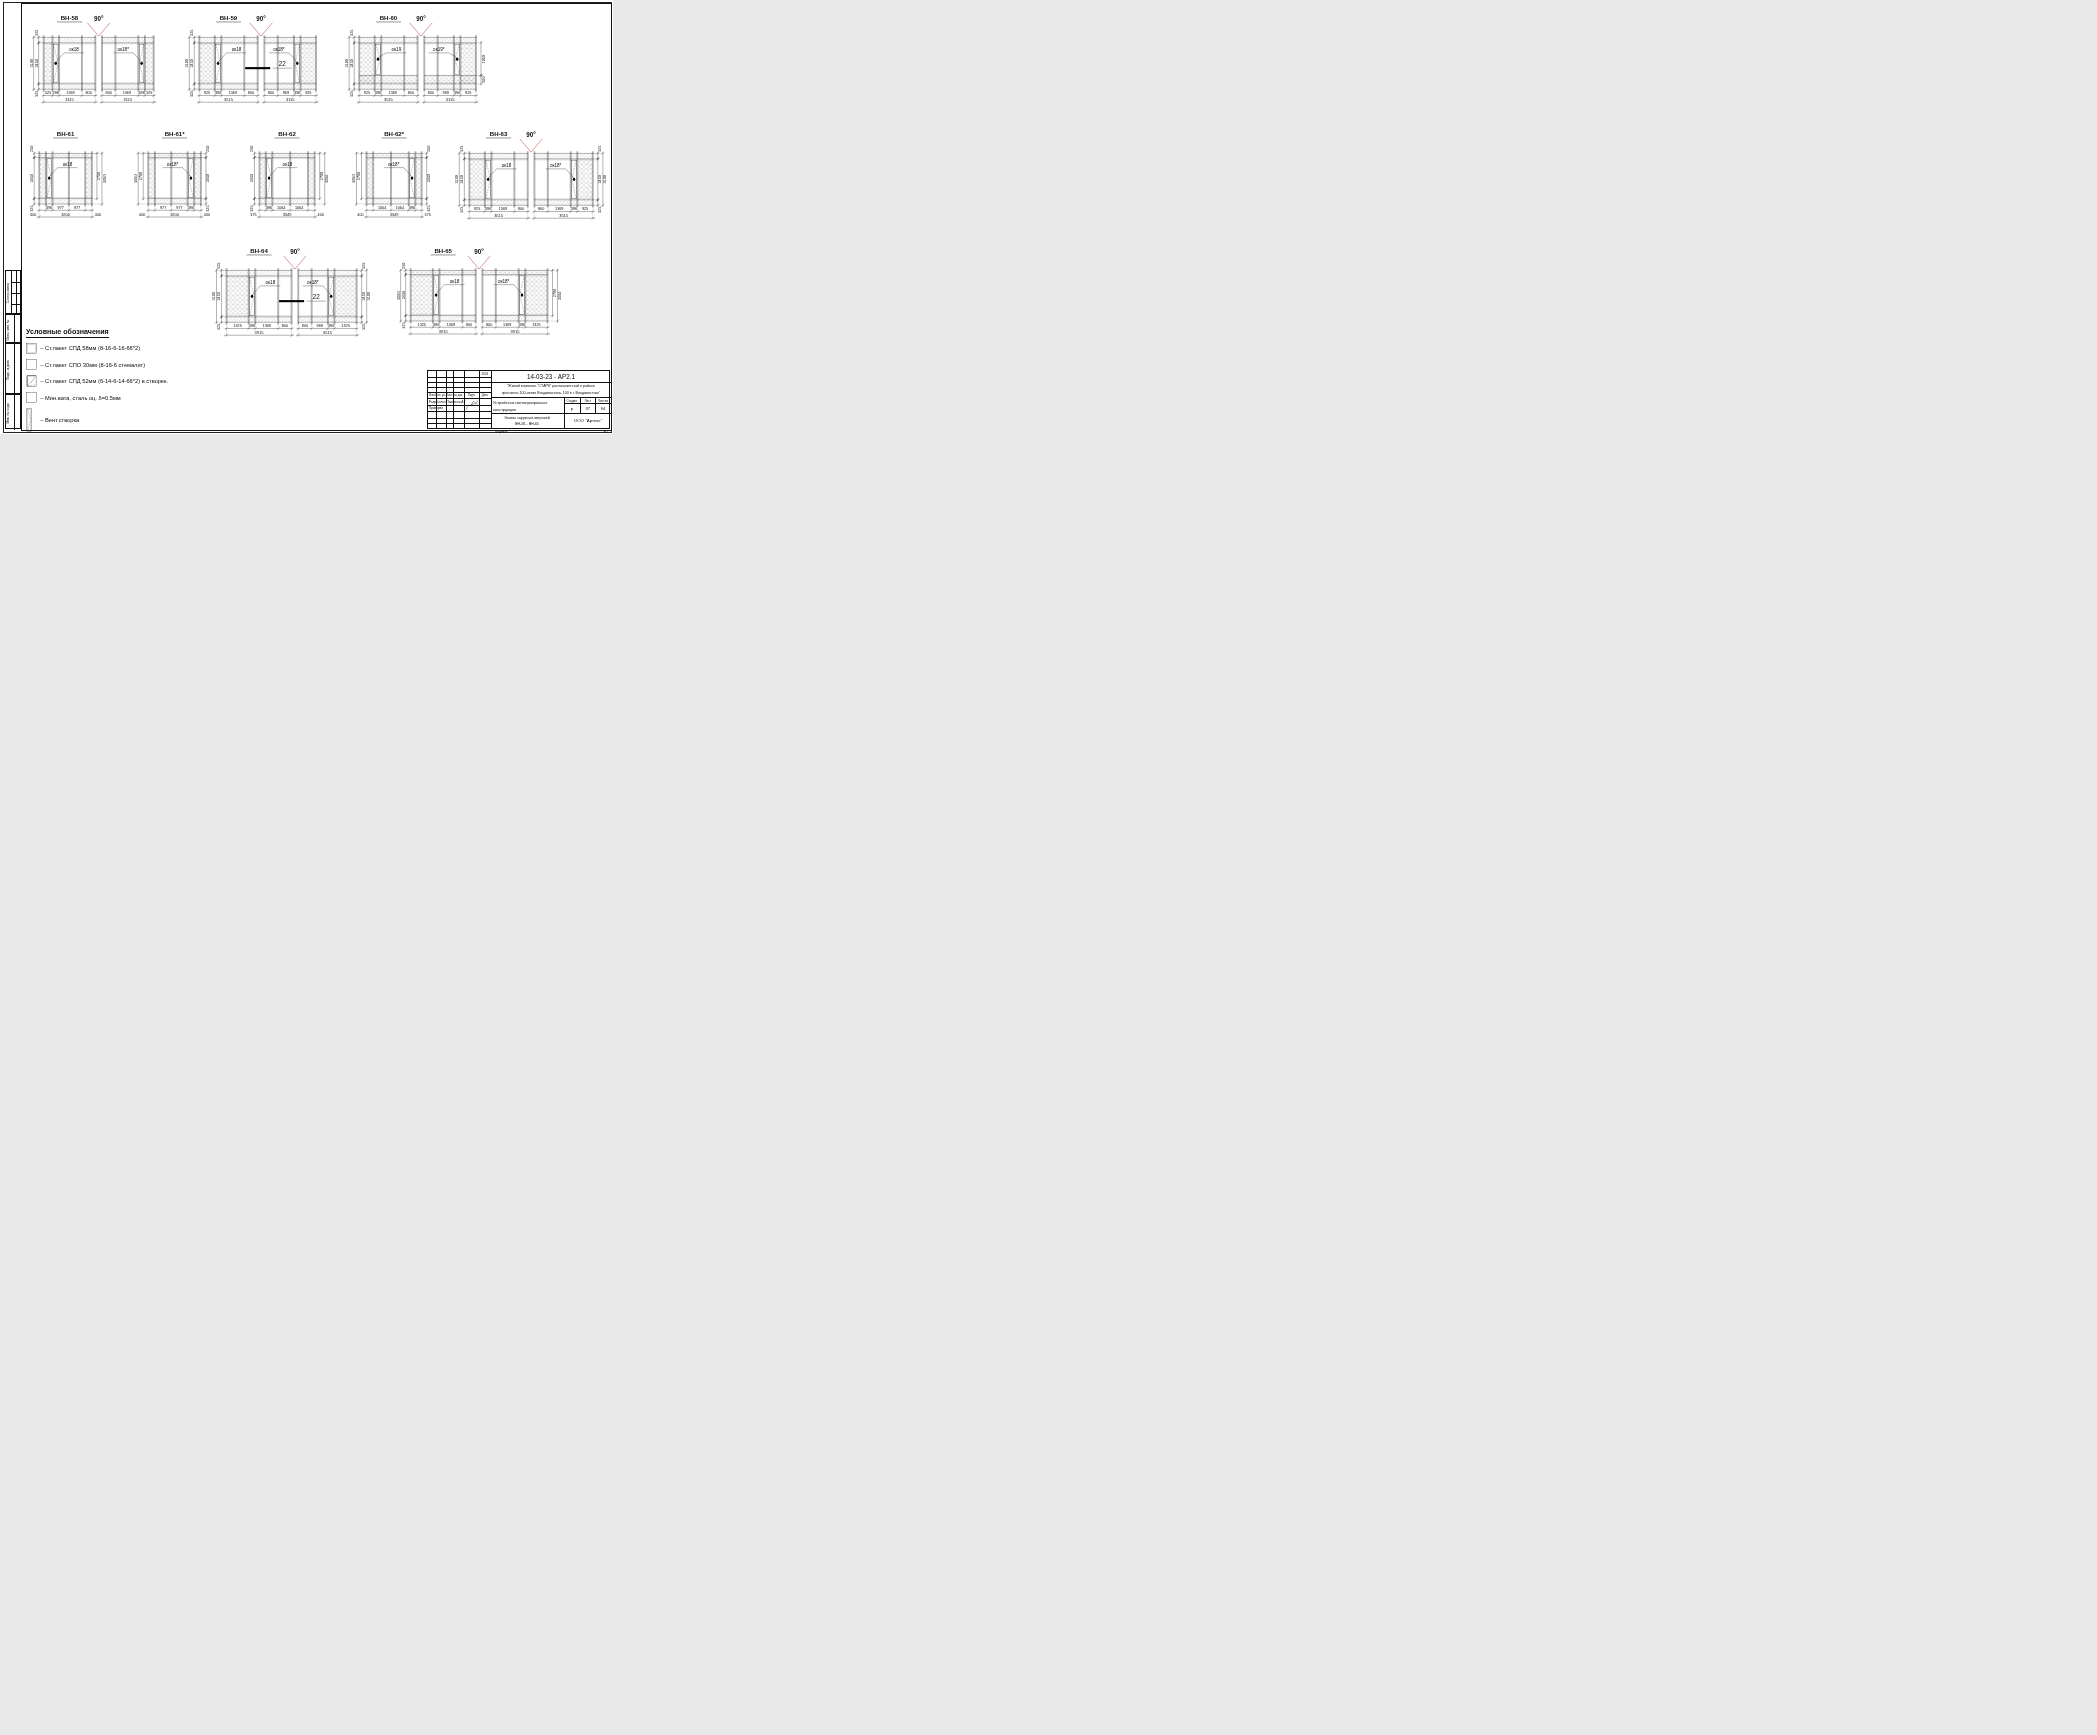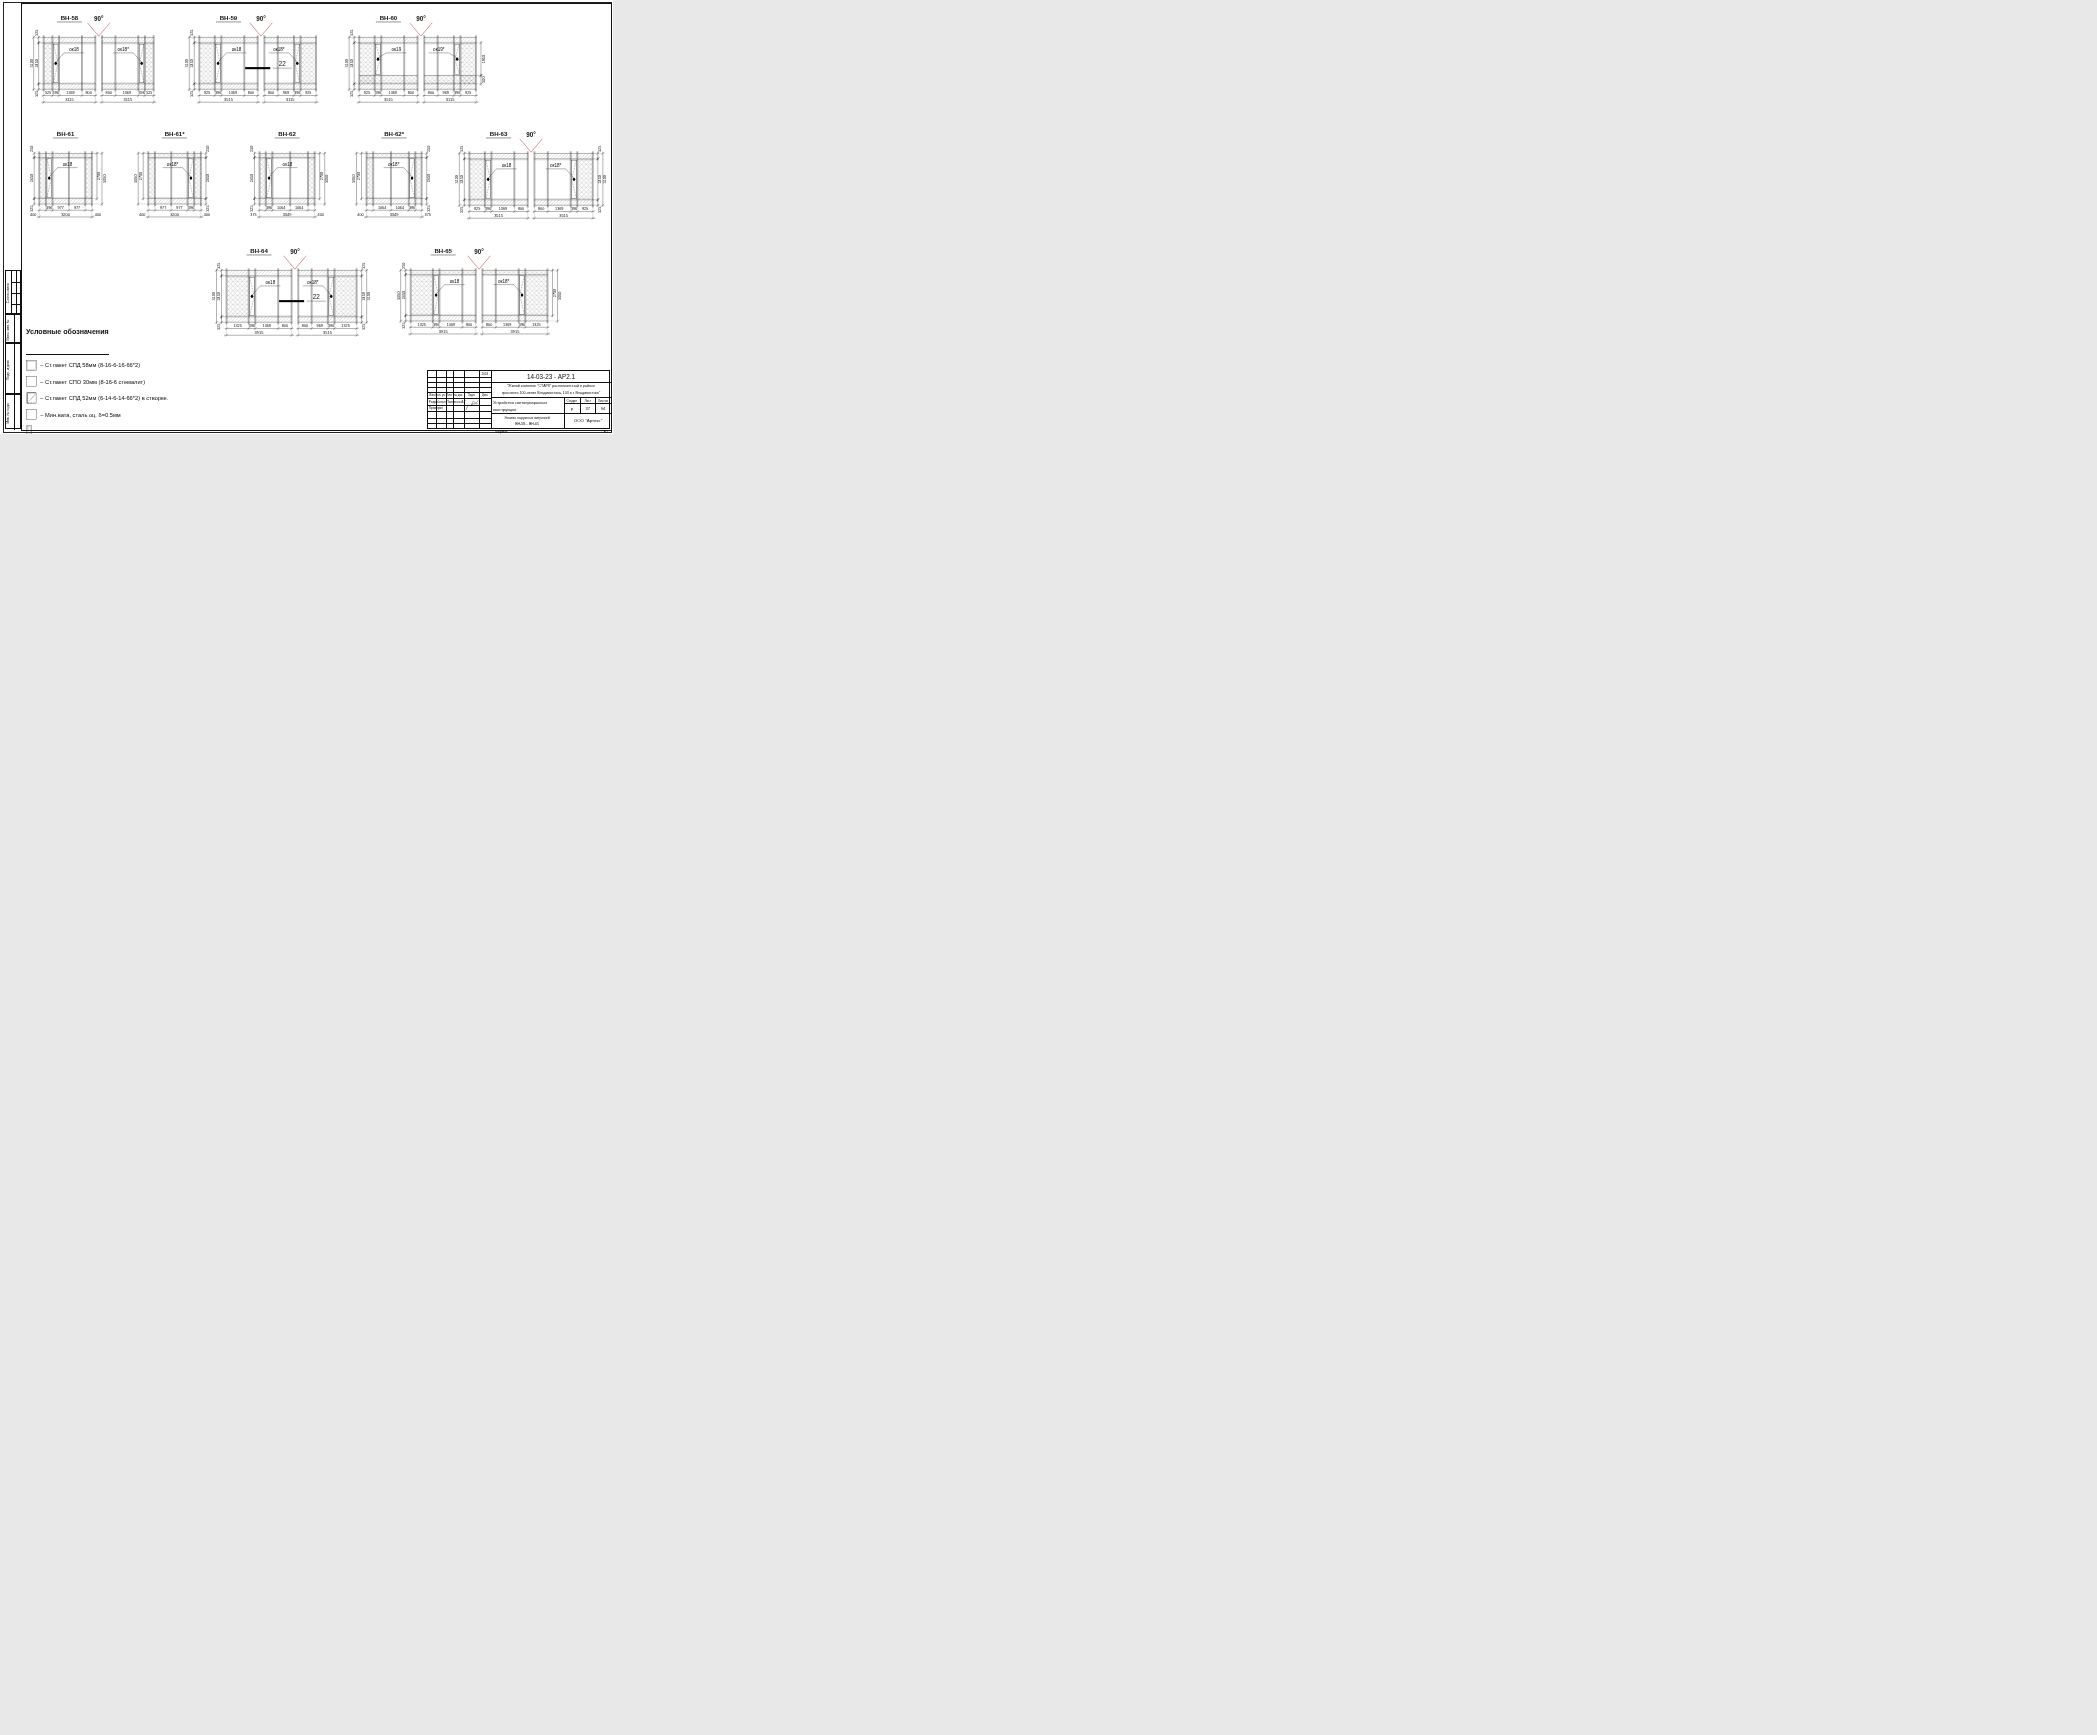--- a/index.html
+++ b/index.html
@@ -13,21 +13,21 @@
   .elev{position:absolute;}
   svg text{font-family:"Liberation Sans",sans-serif;fill:#0d0d0d;}
   .ln{stroke:#181818;stroke-width:.8;fill:none;}
   .lnb{stroke:#181818;stroke-width:1.1;fill:none;}
   .lnt{stroke:#555;stroke-width:.45;fill:none;}
   .dash{stroke:#222;stroke-width:.7;stroke-dasharray:4 2.6;fill:none;}
   .red{stroke:#b22222;stroke-width:1.1;fill:none;}
   
   #legend{left:26px;top:328px;width:180px;}
   #legend .lg-title{font-size:7.1px;font-weight:bold;border-bottom:0.6px solid #111;
-    display:inline-block;padding-bottom:18px;margin-bottom:4.2px;}
+    display:inline-block;padding-bottom:1px;margin-bottom:4.2px;}
   .lg-item{display:flex;align-items:center;margin-bottom:3.8px;min-height:12.6px;}
   .lg-icon{width:14.3px;display:flex;justify-content:flex-start;}
   .lg-text{font-size:5.7px;white-space:nowrap;}
   
   #tb{left:427px;top:370px;width:183px;height:59px;border:0.6px solid #111;box-sizing:border-box;}
   .hl{position:absolute;background:#111;height:0.4px;}
   .hlb{position:absolute;background:#111;height:0.7px;}
   .vl{position:absolute;background:#111;width:0.4px;}
   .vlb{position:absolute;background:#111;width:0.7px;}
   .tb-txt{position:absolute;white-space:nowrap;}

